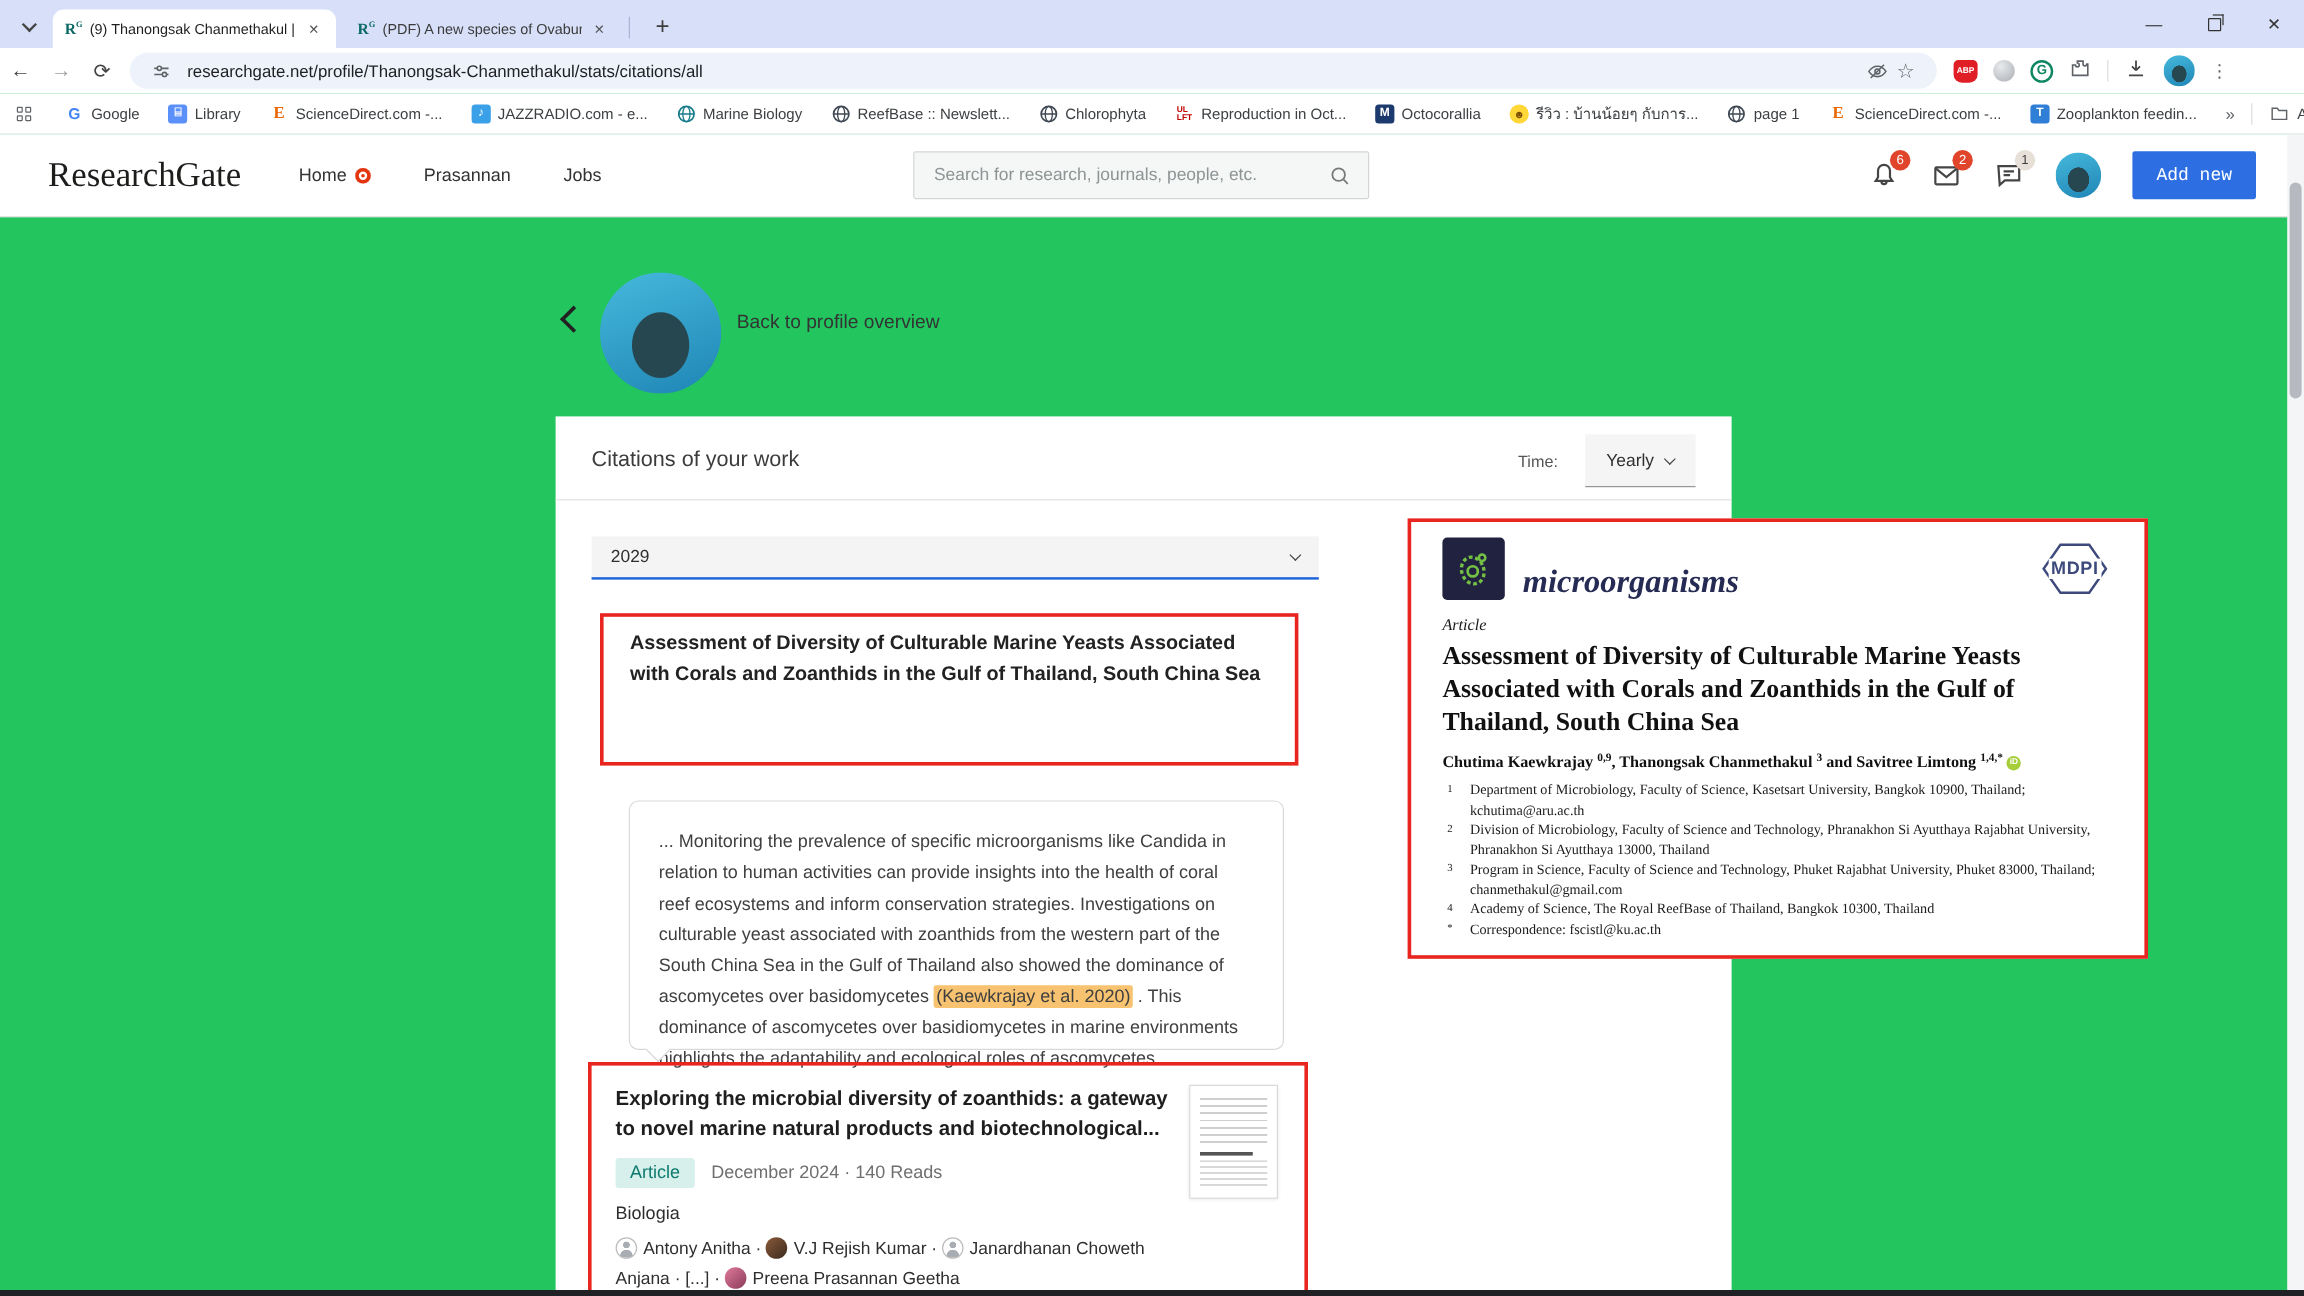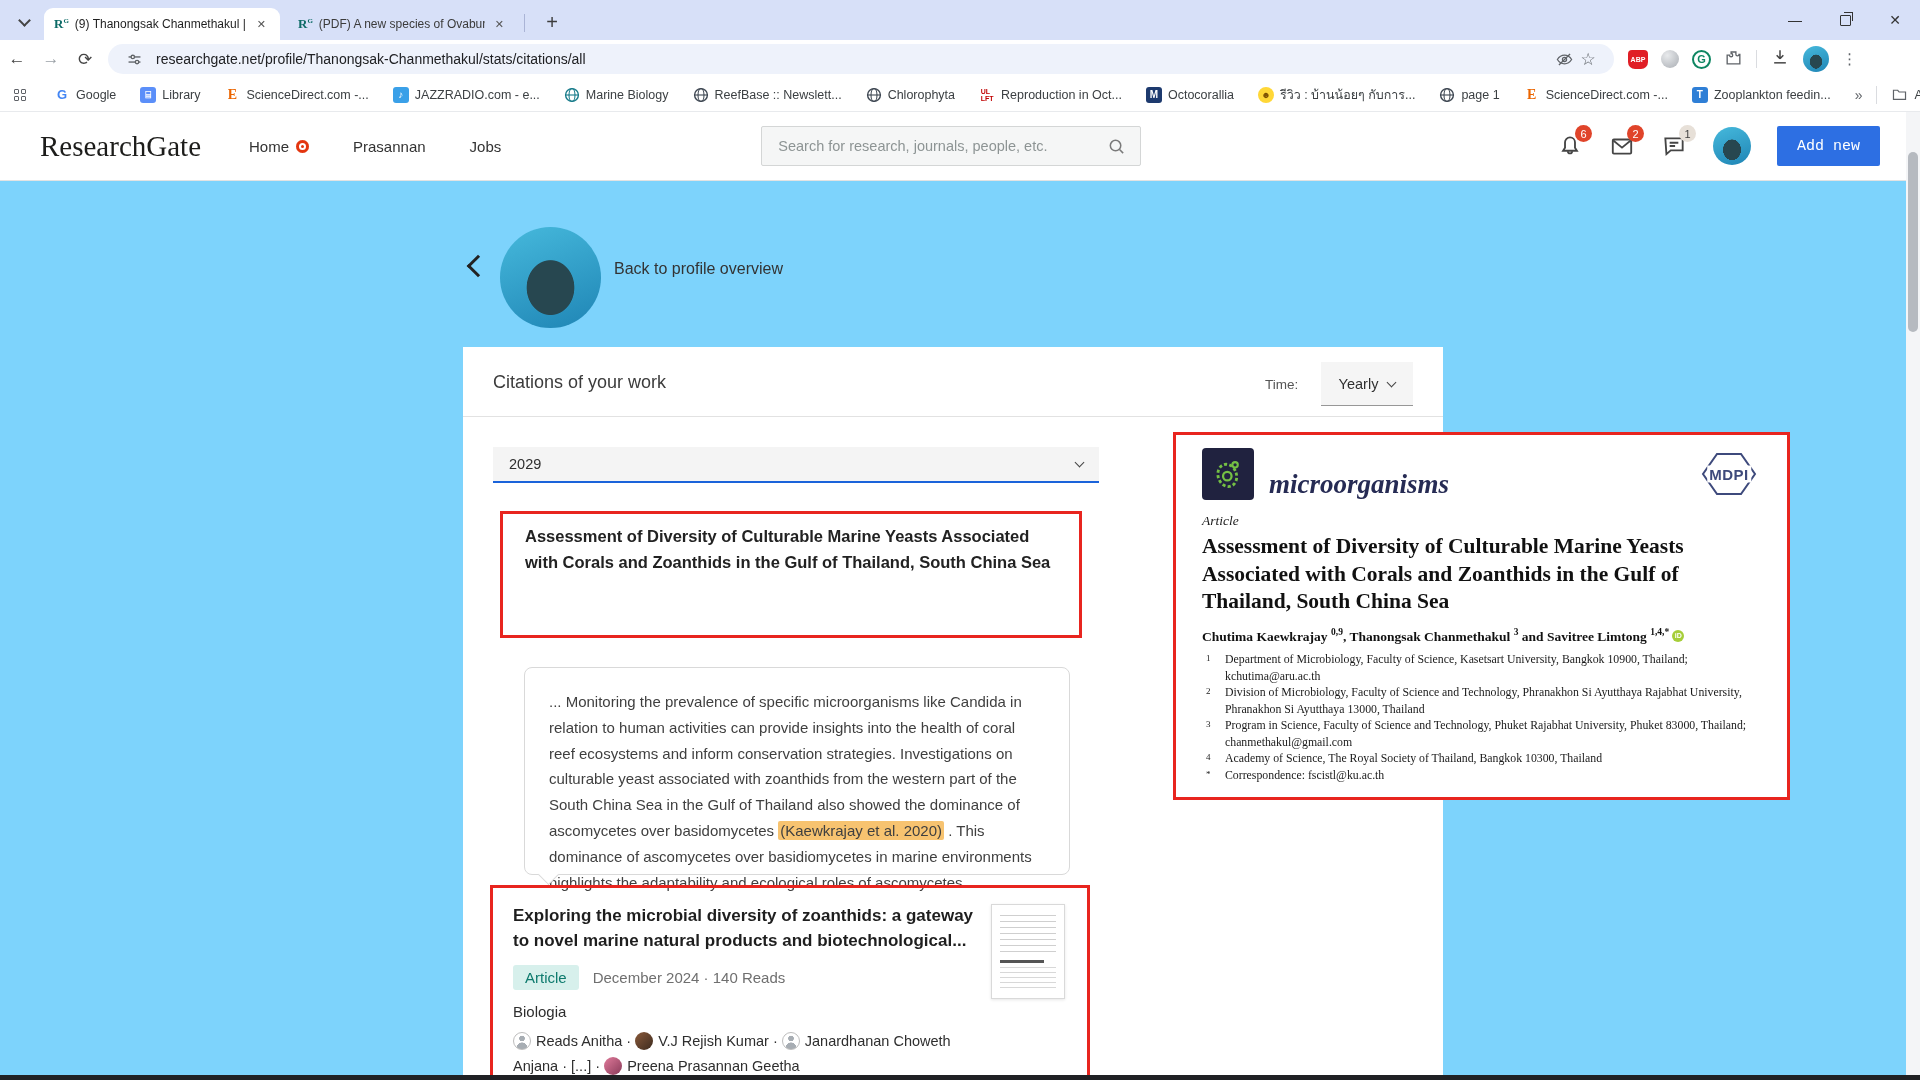--- a/index.html
+++ b/index.html
@@ -1,17 +1,17 @@
 <!DOCTYPE html>
 <html><head>
 <meta charset="utf-8">
 <style>
   html,body{margin:0;padding:0;width:1920px;height:1080px;overflow:hidden;
     font-family:"Liberation Sans",sans-serif;background:#ebebeb;}
-  .stage{position:relative;width:1920px;height:1080px;overflow:hidden;background:#7dd3fc;}
+  .stage{position:relative;width:1920px;height:1080px;overflow:hidden;background:#22c55e;}
   
   .titlebar{position:absolute;left:0;top:0;width:1920px;height:40px;background:#d7e0f8;}
   .tab-search{position:absolute;left:14px;top:10px;width:20px;height:20px;display:flex;align-items:center;justify-content:center;color:#444;}
   .cdown{width:7px;height:7px;border-right:2px solid #444;border-bottom:2px solid #444;transform:rotate(45deg);display:inline-block;}
   .tab{position:absolute;top:8px;height:32px;display:flex;align-items:center;padding:0 10px;font-size:12px;color:#3b3b3b;box-sizing:border-box;}
   .tab.active{left:44px;width:236px;background:#fff;border-radius:9px 9px 0 0;color:#1f1f1f;}
   .tab.inactive{left:288px;width:230px;}
   .tab .title{white-space:nowrap;overflow:hidden;flex:1;margin:0 6px;}
   .tab .close{font-size:11px;color:#555;padding:2px 4px;border-radius:50%;}
   .favicon-rg{font-family:"Liberation Serif",serif;font-weight:bold;color:#0c6a66;font-size:13px;flex:0 0 auto;}
@@ -361,21 +361,21 @@
     </div>
 
     <div class="annot redbox2">
       <div class="pub-title">Exploring the microbial diversity of zoanthids: a gateway to novel marine natural products and biotechnological...</div>
       <div class="pub-meta-row">
         <span class="type-badge">Article</span>
         <span class="pub-meta">December 2024 · 140 Reads</span>
       </div>
       <div class="pub-journal">Biologia</div>
       <div class="pub-authors">
-        <span class="av ph"></span><span>Reads Anitha</span>
+        <span class="av ph"></span><span>Antony Anitha</span>
         <span>·</span>
         <span class="av p1"></span><span>V.J Rejish Kumar</span>
         <span>·</span>
         <span class="av ph"></span><span>Janardhanan Choweth Anjana</span>
         <span>·</span>
         <span>[...]</span>
         <span>·</span>
         <span class="av p2"></span><span>Preena Prasannan Geetha</span>
       </div>
       <div class="thumb">
@@ -418,21 +418,21 @@
       <div class="aff">
           <span class="aff-num">2</span>
           <span class="aff-text">Division of Microbiology, Faculty of Science and Technology, Phranakhon Si Ayutthaya Rajabhat University, Phranakhon Si Ayutthaya 13000, Thailand</span>
         </div>
       <div class="aff">
           <span class="aff-num">3</span>
           <span class="aff-text">Program in Science, Faculty of Science and Technology, Phuket Rajabhat University, Phuket 83000, Thailand; chanmethakul@gmail.com</span>
         </div>
       <div class="aff">
           <span class="aff-num">4</span>
-          <span class="aff-text">Academy of Science, The Royal Society of Thailand, Bangkok 10300, Thailand</span>
+          <span class="aff-text">Academy of Science, The Royal ReefBase of Thailand, Bangkok 10300, Thailand</span>
         </div>
       <div class="aff">
           <span class="aff-num">*</span>
           <span class="aff-text">Correspondence: fscistl@ku.ac.th</span>
         </div>
     </div>
   </div>
 
   <div class="scrollbar">
     <div class="scroll-thumb"></div>

